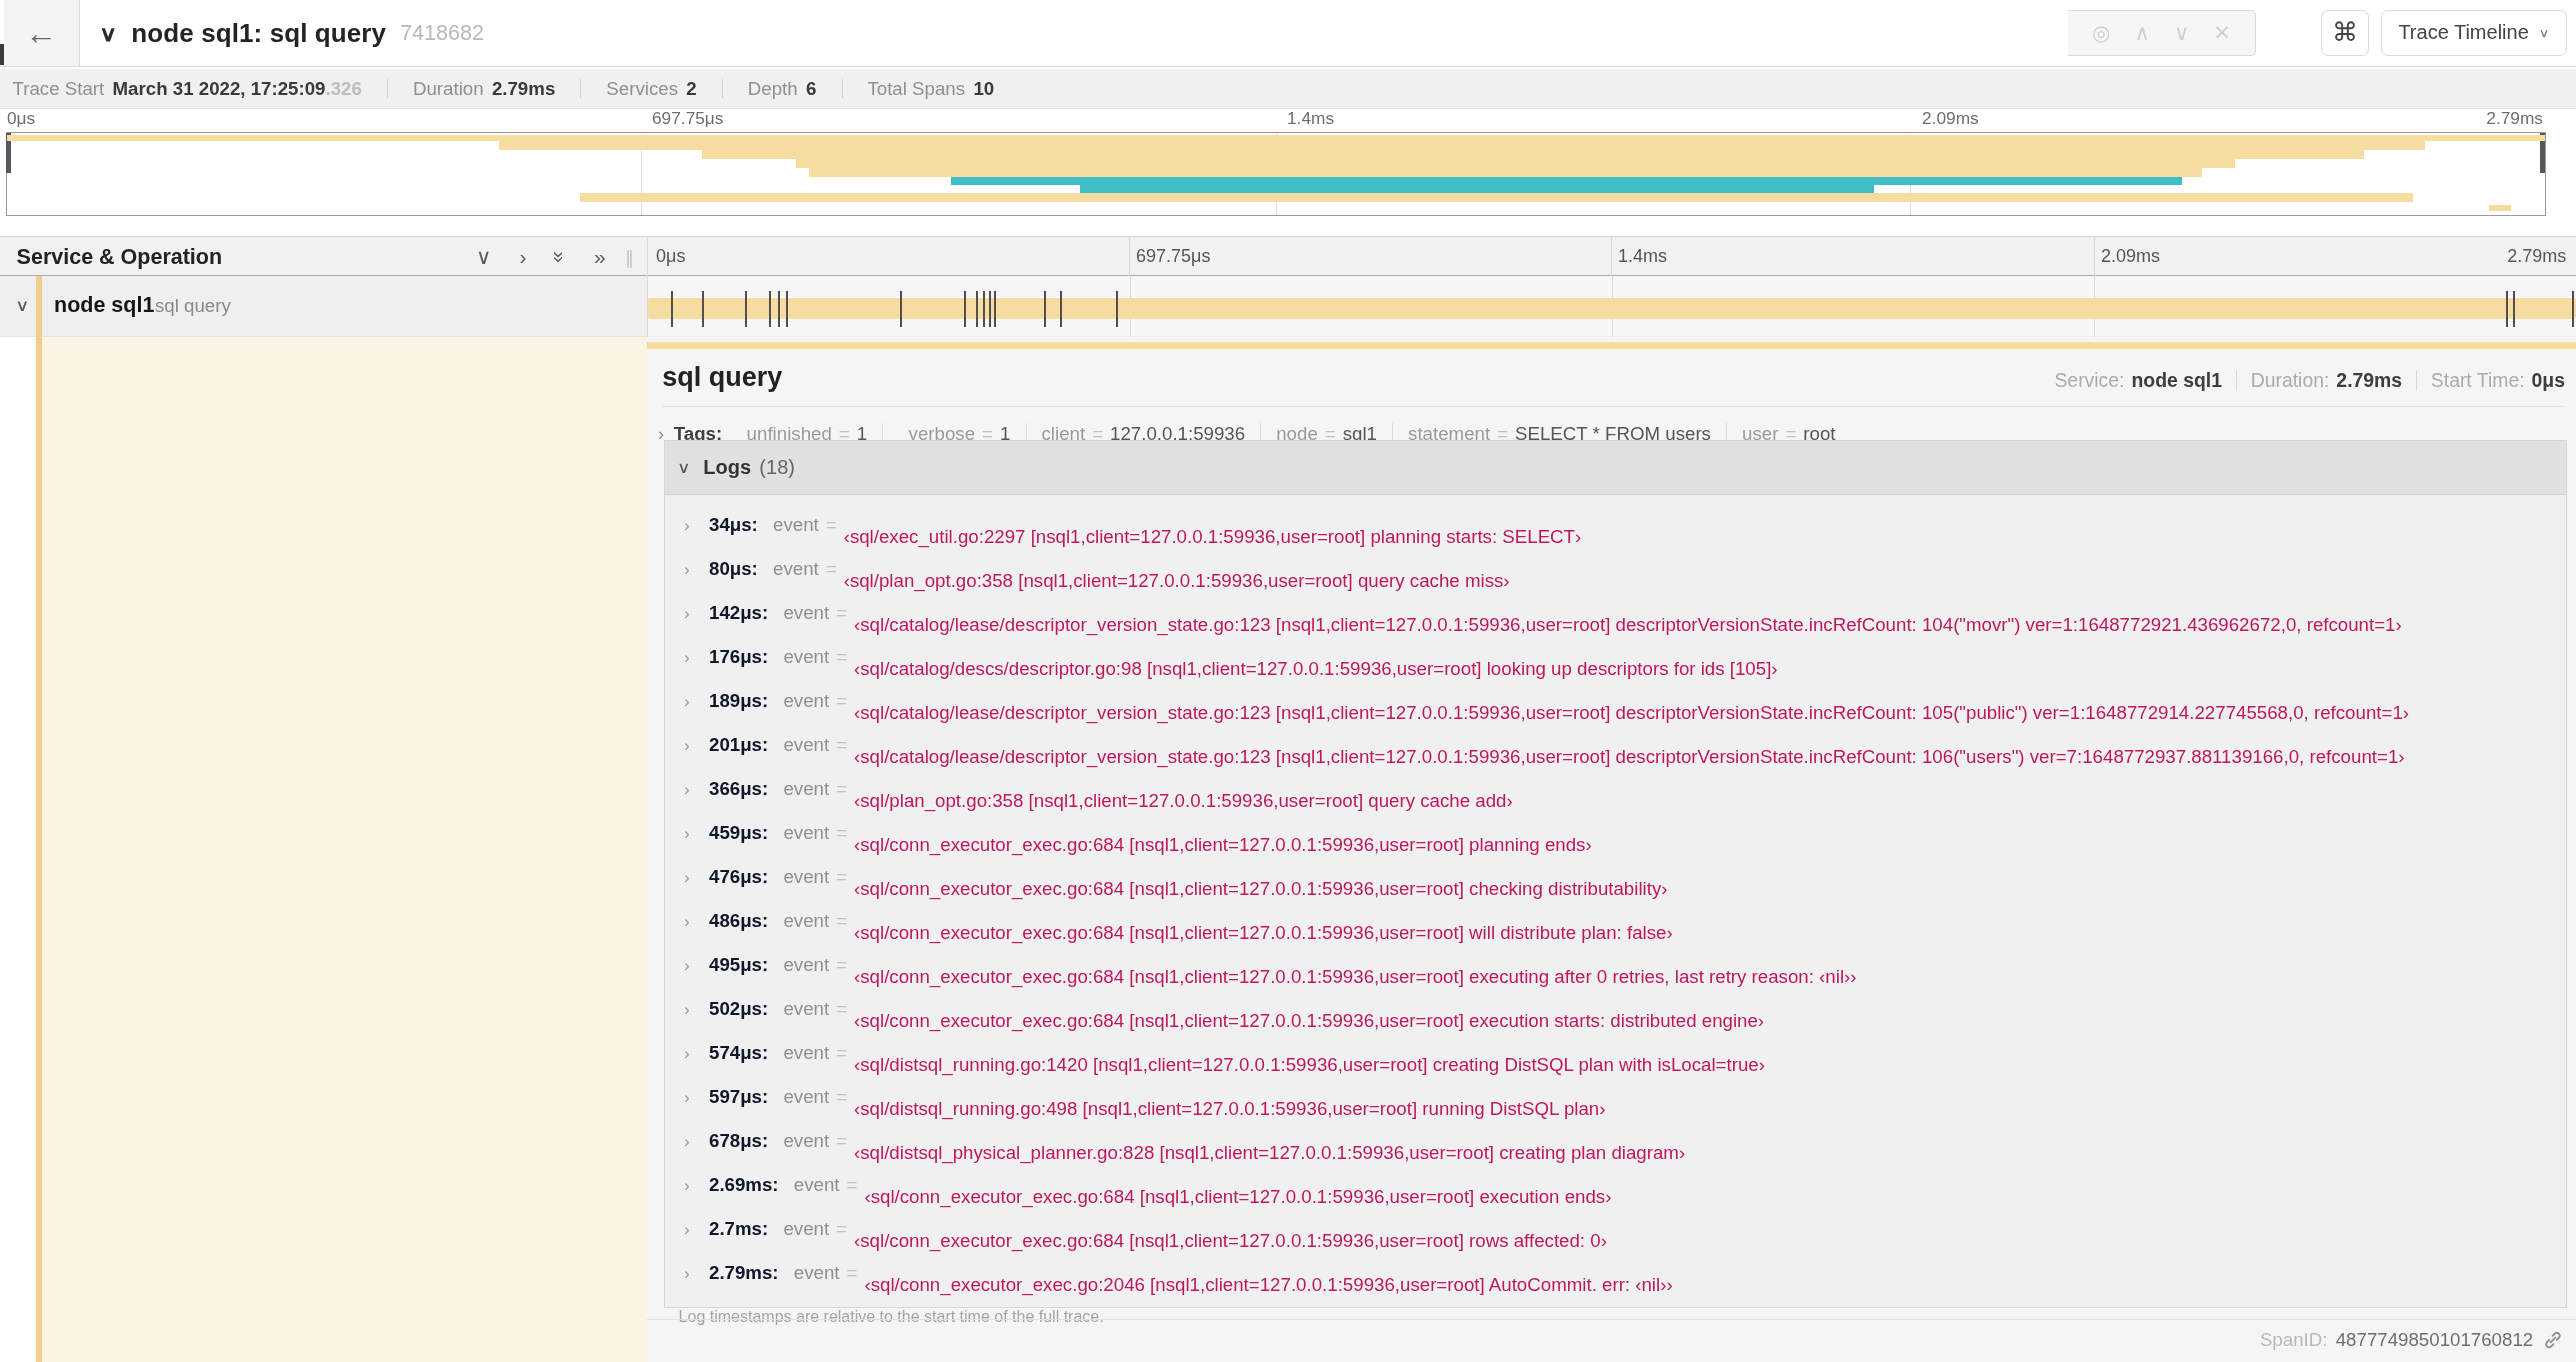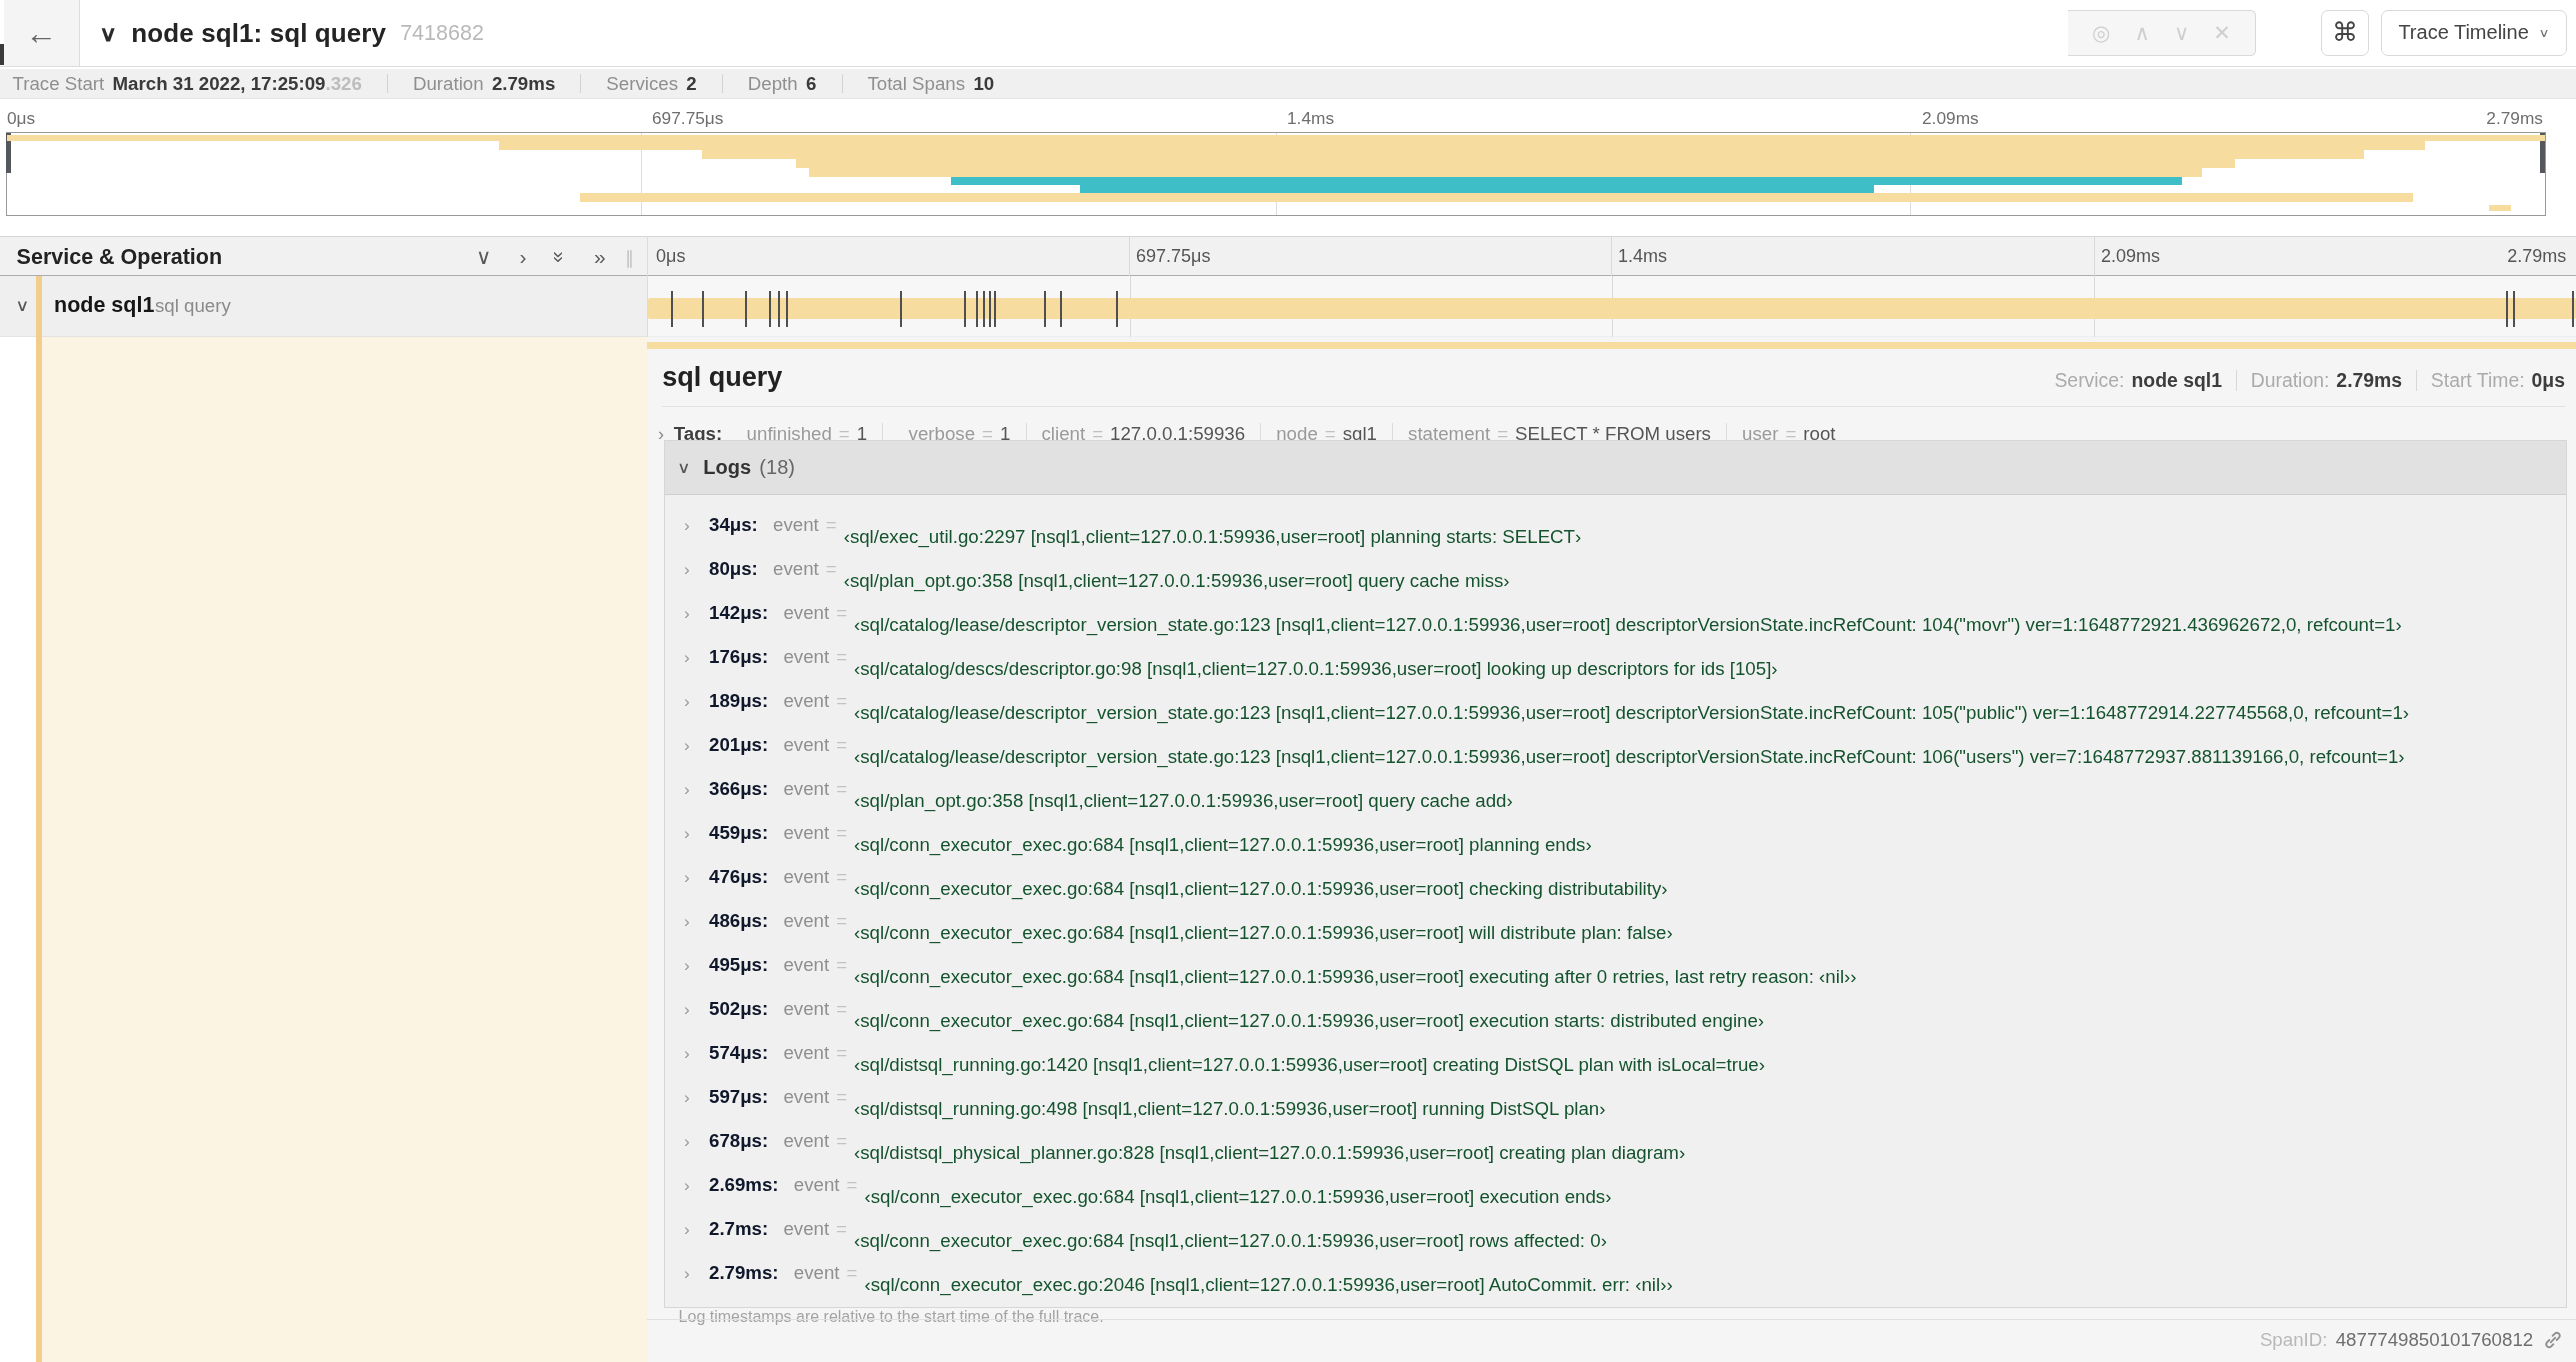--- a/index.html
+++ b/index.html
@@ -24,21 +24,21 @@
   .find-suffix { position:absolute; left:2068px; top:9.7px; width:188px; height:46px; background:#f6f6f6; border:1.4px solid #d9d9d9; border-left:none;
     border-radius:0 5.5px 5.5px 0; display:flex; align-items:center; justify-content:space-evenly; }
   .find-suffix span { color:#cfcfcf; font-size:21px; cursor:pointer; }
   .cmd-btn { position:absolute; left:2321px; top:9.7px; width:48px; height:46px; border:1.4px solid #d9d9d9; border-radius:7px; background:#fff;
     display:flex; align-items:center; justify-content:center; font-size:26px; color:#444; cursor:pointer; }
   .tt-btn { position:absolute; left:2381px; top:9.7px; width:186px; height:46px; border:1.4px solid #d9d9d9; border-radius:7px; background:#fff;
     display:flex; align-items:center; justify-content:center; gap:9.7px; font-size:20px; color:#444; cursor:pointer; }
   .tt-btn .chev { font-size:15.2px; color:#777; transform:scaleY(.8); }
 
   
-  .summary { position:absolute; left:0; top:69px; width:2576px; height:30px; background:#f0f0f0; border-bottom:0.7px solid #e2e2e2;
+  .summary { position:absolute; left:0; top:69px; width:2576px; height:40px; background:#f0f0f0; border-bottom:0.7px solid #e2e2e2;
     display:flex; align-items:center; padding-left:12.5px; font-size:18.7px;gap:10px; }
   .sum-item { display:flex; align-items:center; }
   .sum-label { color:#8f8f8f; margin-right:8.3px; }
   .sum-value { color:#3a3a3a; font-weight:bold; }
   .sum-suffix { color:#bdbdbd; font-weight:bold; }
   .sum-sep { width:0.7px; height:19.4px; background:#d2d2d2; margin:0 15.2px; }
 
   
   .mini-ruler { position:absolute; left:0; top:107px; width:2576px; height:23.5px; font-size:17.3px; color:#6e6e6e; }
   .mini-ruler span { position:absolute; top:1.4px; }
@@ -95,21 +95,21 @@
   
   .logs-box { position:absolute; left:16.6px; top:103px; width:1903px; height:868px; border:0.7px solid #d6d6d6; background:#f0f0f0; }
   .logs-header { height:54px; background:#e1e1e1; border-bottom:0.7px solid #cfcfcf; display:flex; align-items:center; cursor:pointer; }
   .logs-chev { color:#555; font-size:18.7px; margin:0 12.5px 0 12.5px; transform:scaleY(.85); }
   .logs-title { font-weight:bold; font-size:20px; color:#333; margin-right:8.3px; }
   .logs-count { font-size:20px; color:#666; }
   .logs-rows { padding-top:8.3px; }
   .log-row { height:44px; display:flex; align-items:center; padding-left:19.4px; font-size:18.7px; cursor:pointer; }
   .log-chev { color:#999; font-size:17.3px; width:25px; }
   .log-time { font-weight:bold; color:#0f172a; margin-right:15.2px; }
-  .log-key { color:#8f8f8f; } .log-eq { color:#c2c2c2; margin:0 7px; } .log-val { color:#14532d; white-space:nowrap;margin-top:24px; }
+  .log-key { color:#8f8f8f; } .log-eq { color:#c2c2c2; margin:0 7px; } .log-val { color:#be185d; white-space:nowrap;margin-top:24px; }
   .logs-note { font-size:16px; color:#a3a3a3; padding:12.5px 0 0 14px; }
 
   .d-hr2 { position:absolute; left:0; top:982px; width:1929px; height:0.7px; background:#e0e0e0; }
   .spanid-row { position:absolute; right:12.5px; top:992px; display:flex; align-items:flex-end; gap:8.3px; font-size:18.7px; }
   .spanid-label { color:#b8b8b8; }
   .spanid-value { color:#6e6e6e; }
   .link-icon { cursor:pointer; display:inline-flex; }
 </style>
 </head>
 <body>

